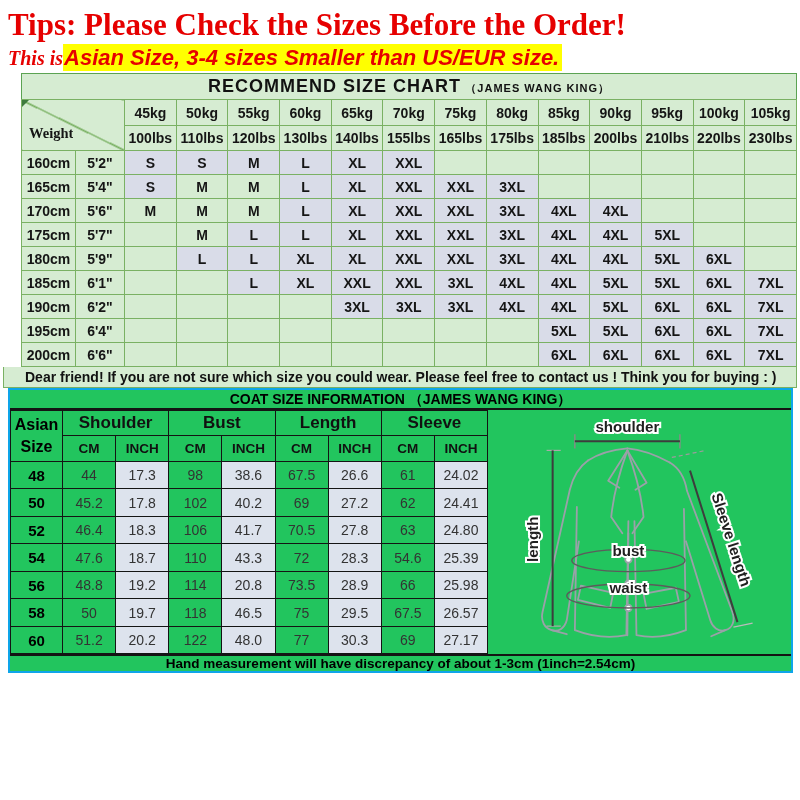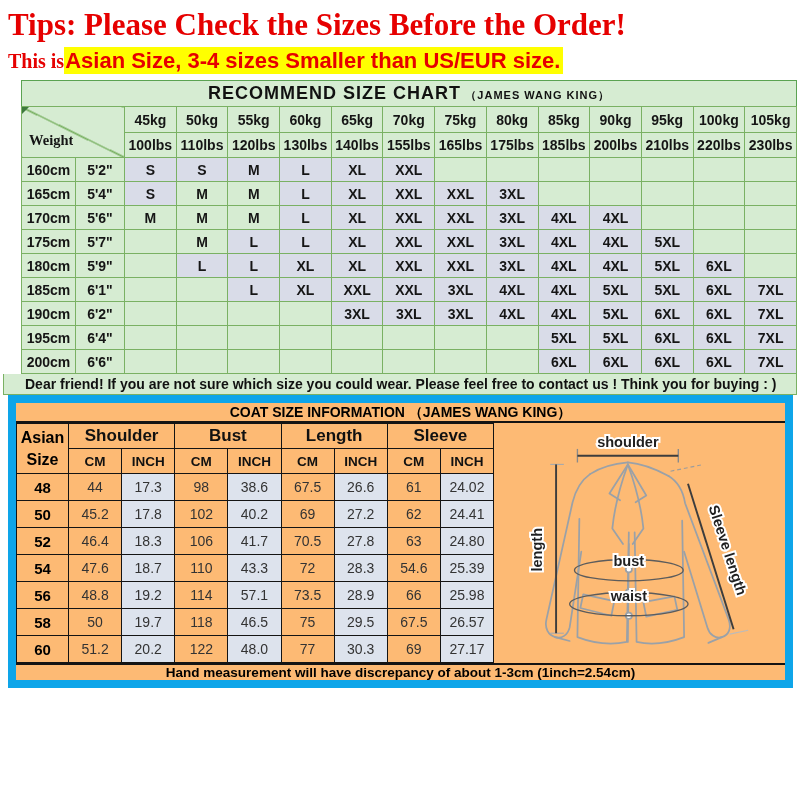--- a/index.html
+++ b/index.html
@@ -2,21 +2,21 @@
 <html><head>
 <meta charset="utf-8">
 <style>
   * { margin:0; padding:0; box-sizing:border-box; }
   body { background:#fff; font-family:"Liberation Sans", sans-serif; }
   .page { width:800px; height:800px; background:#fff; overflow:hidden; position:relative; }
 
   
   .top-title { font-family:"Liberation Serif", serif; font-weight:bold; font-size:31px;
                color:#e60000; padding:7px 0 0 8px; line-height:36px; }
-  .line2 { margin:6px 0 0 8px; line-height:24px; white-space:nowrap; }
+  .line2 { margin:6px 0 0 8px; line-height:17px; white-space:nowrap;font-style:italic; }
   .line2-prefix { font-family:"Liberation Serif", serif; font-weight:bold; font-size:20px; color:#e60000; }
   .line2-hl { background:#ffff00; font-weight:bold; font-size:22px; color:#e60000; padding:1px 3px 1px 1px; }
   .note { margin:8px 8px 0 8px; font-size:17px; line-height:23px; color:#171717; font-weight:500; }
   .note-label { font-family:"Liberation Serif", serif; font-weight:bold; font-size:18px; color:#cc1111; }
 
   
   .rc-wrap { margin:5px 3px 0 3px;padding-left:18px; }
   .rc-title { background:#d6ecd2; border:1.5px solid #5ba352; border-bottom:none;
               height:26px; line-height:25px; text-align:center; color:#111; }
   .rc-title-main { font-size:18px; font-weight:600; letter-spacing:1px; }
@@ -37,21 +37,21 @@
   .rc-corner-txt { position:absolute; left:7px; top:22px; text-align:left;
     font-weight:bold; font-size:14.5px; line-height:22px; height:38px; overflow:hidden;font-family:Liberation Serif, serif; }
   td.rc-ft { border-left:1px dashed #a4cb94; }
   td.rc-cell.filled { background:#d9dce8; }
 
   
   .dear { margin:0 3px; background:#d6ecd2; border:1px solid #7ab163; border-top:none;
           height:21px; line-height:20px; font-weight:bold; font-size:14px; color:#111; padding-left:21px; }
 
   
-  .coat-box { margin:0 7px 13px 8px; border:8px solid #0ea5e9; background:#fdba74; }
+  .coat-box { margin:0 7px 13px 8px; border:2px solid #0ea5e9; background:#22c55e; }
   .coat-title { height:20px; line-height:19px; text-align:center; font-weight:bold;
                 font-size:14px; color:#000; border-bottom:2px solid #141414; }
   .coat-body { display:flex; align-items:stretch; }
   table.ct { width:478px; border-collapse:collapse; table-layout:fixed; flex:none; }
   table.ct td { border:1.5px solid #141414; text-align:center; overflow:hidden; }
   .ct col.c-size { width:52px; }
   td.ct-corner { font-weight:bold; font-size:16px; line-height:22px; }
   td.ct-group { height:25px; font-weight:bold; font-size:17px; color:#111; }
   td.ct-unit { height:25px; font-weight:bold; font-size:13.5px; color:#111; }
   #ct-body tr { height:27px; }
@@ -357,21 +357,21 @@
               <td class="ct-val">72</td>
               <td class="ct-val inch">28.3</td>
               <td class="ct-val">54.6</td>
               <td class="ct-val inch">25.39</td>
             </tr>
             <tr>
               <td class="ct-size">56</td>
               <td class="ct-val">48.8</td>
               <td class="ct-val inch">19.2</td>
               <td class="ct-val">114</td>
-              <td class="ct-val inch">57.1</td>
+              <td class="ct-val inch">20.8</td>
               <td class="ct-val">73.5</td>
               <td class="ct-val inch">28.9</td>
               <td class="ct-val">66</td>
               <td class="ct-val inch">25.98</td>
             </tr>
             <tr>
               <td class="ct-size">58</td>
               <td class="ct-val">50</td>
               <td class="ct-val inch">19.7</td>
               <td class="ct-val">118</td>

